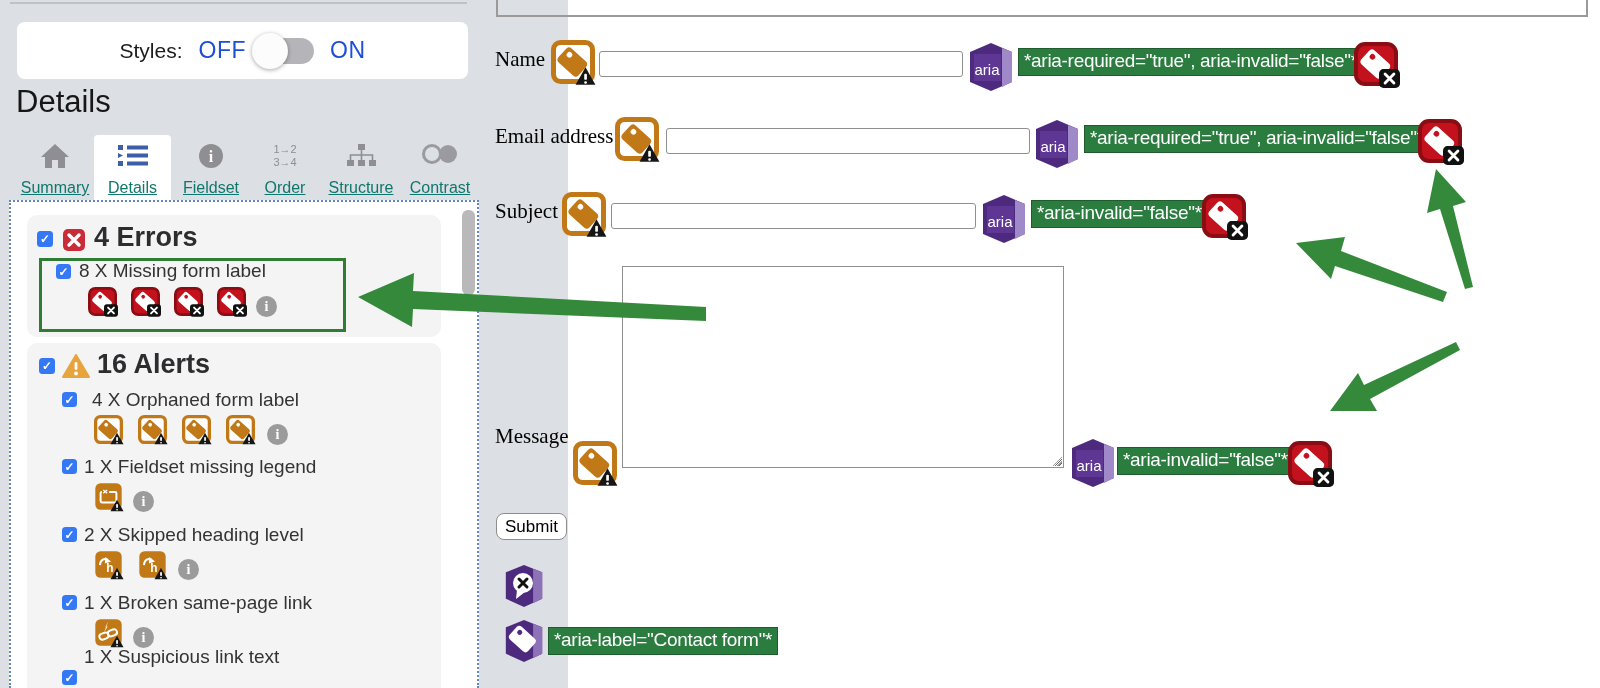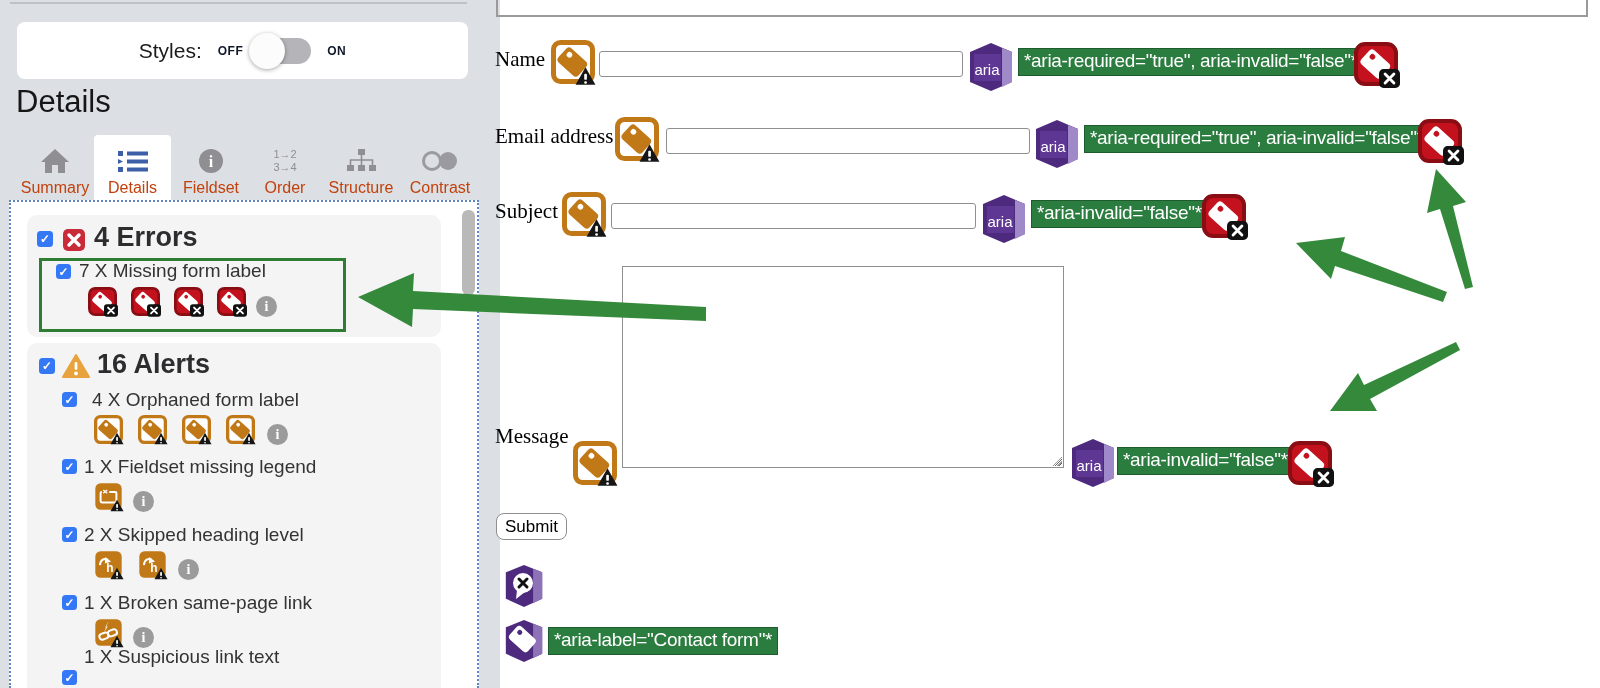--- a/index.html
+++ b/index.html
@@ -1,35 +1,35 @@
 <!DOCTYPE html>
 <html><head>
 <meta charset="utf-8">
 <style>
   html,body{margin:0;padding:0;background:#fff;}
   .screen{position:relative;width:1600px;height:688px;overflow:hidden;
           font-family:"Liberation Sans",sans-serif;background:#fff;}
   .abs{position:absolute;}
 
   
-  .sidebar{left:0;top:0;width:500px;height:688px;background:#dce0e4;}
+  .sidebar{left:0;top:0;width:568px;height:688px;background:#dce0e4;}
   .top-divider{left:10px;top:2px;width:457px;height:0;border-top:2px solid #bcc2c7;}
   .styles-card{left:17px;top:22px;width:451px;height:57px;background:#fff;border-radius:8px;
                display:flex;align-items:center;justify-content:center;gap:16px;}
   .styles-label{font-size:21px;color:#1c1c1e;}
-  .toggle-side{font-size:12px;color:#0f172a;letter-spacing:.5px;font-weight:bold;}
+  .toggle-side{font-size:23px;color:#1d4ed8;letter-spacing:.5px;}
   .toggle{position:relative;width:52px;height:26px;background:#b4b4b9;border-radius:13px;cursor:pointer;}
   .knob{position:absolute;left:-10px;top:-5px;width:36px;height:36px;background:#fcfcfc;border-radius:50%;
         box-shadow:0 1px 4px rgba(0,0,0,.35);}
   .side-heading{left:16px;top:84px;font-size:31px;color:#161616;}
 
   .tab{top:135px;height:65px;display:flex;flex-direction:column;align-items:center;
        justify-content:flex-end;padding-bottom:3px;box-sizing:border-box;cursor:pointer;}
-  .tab .ticon{height:36px;display:flex;align-items:center;justify-content:center;}
-  .tab .tlabel{font-size:16px;color:#c2410c;}
+  .tab .ticon{height:36px;display:flex;justify-content:center;}
+  .tab .tlabel{font-size:16px;color:#0f766e;text-decoration:underline;}
   .tab.active{background:#fff;border-radius:4px 4px 0 0;}
   .order-ic{font-size:11px;line-height:1.15;color:#8e8e93;text-align:center;}
 
   .details-panel{left:9px;top:200px;width:470px;height:488px;background:#fff;
                  border:2px dotted #5f86c0;border-bottom:none;box-sizing:border-box;}
   .card{background:#f4f4f5;border-radius:10px;}
   .errors-card{left:27px;top:215px;width:414px;height:122px;}
   .alerts-card{left:27px;top:343px;width:414px;height:360px;}
   .sec-title{font-size:27px;color:#2d2d2f;font-weight:bold;}
   .item-label{font-size:19px;color:#333;}
@@ -221,21 +221,21 @@
 
     <div class="abs card errors-card"></div>
     <div class="abs cb" style="left:37px;top:231px">✓</div>
     <svg class="abs" style="left:62px;top:228px" width="24" height="24">
         <use href="#s-errorx"></use>
       </svg>
     <div class="abs sec-title" style="left:94px;top:222px">4 Errors</div>
 
     <div class="abs green-box"></div>
     <div class="abs cb" style="left:56px;top:264px;width:15px;height:15px">✓</div>
-    <div class="abs item-label" style="left:79px;top:260px">7 X Missing form label</div>
+    <div class="abs item-label" style="left:79px;top:260px">8 X Missing form label</div>
     <svg class="abs" style="left:88px;top:287px" width="29" height="29">
         <use href="#s-error-tag"></use>
       </svg>
     <svg class="abs" style="left:131px;top:287px" width="29" height="29">
         <use href="#s-error-tag"></use>
       </svg>
     <svg class="abs" style="left:174px;top:287px" width="29" height="29">
         <use href="#s-error-tag"></use>
       </svg>
     <svg class="abs" style="left:217px;top:287px" width="29" height="29">

